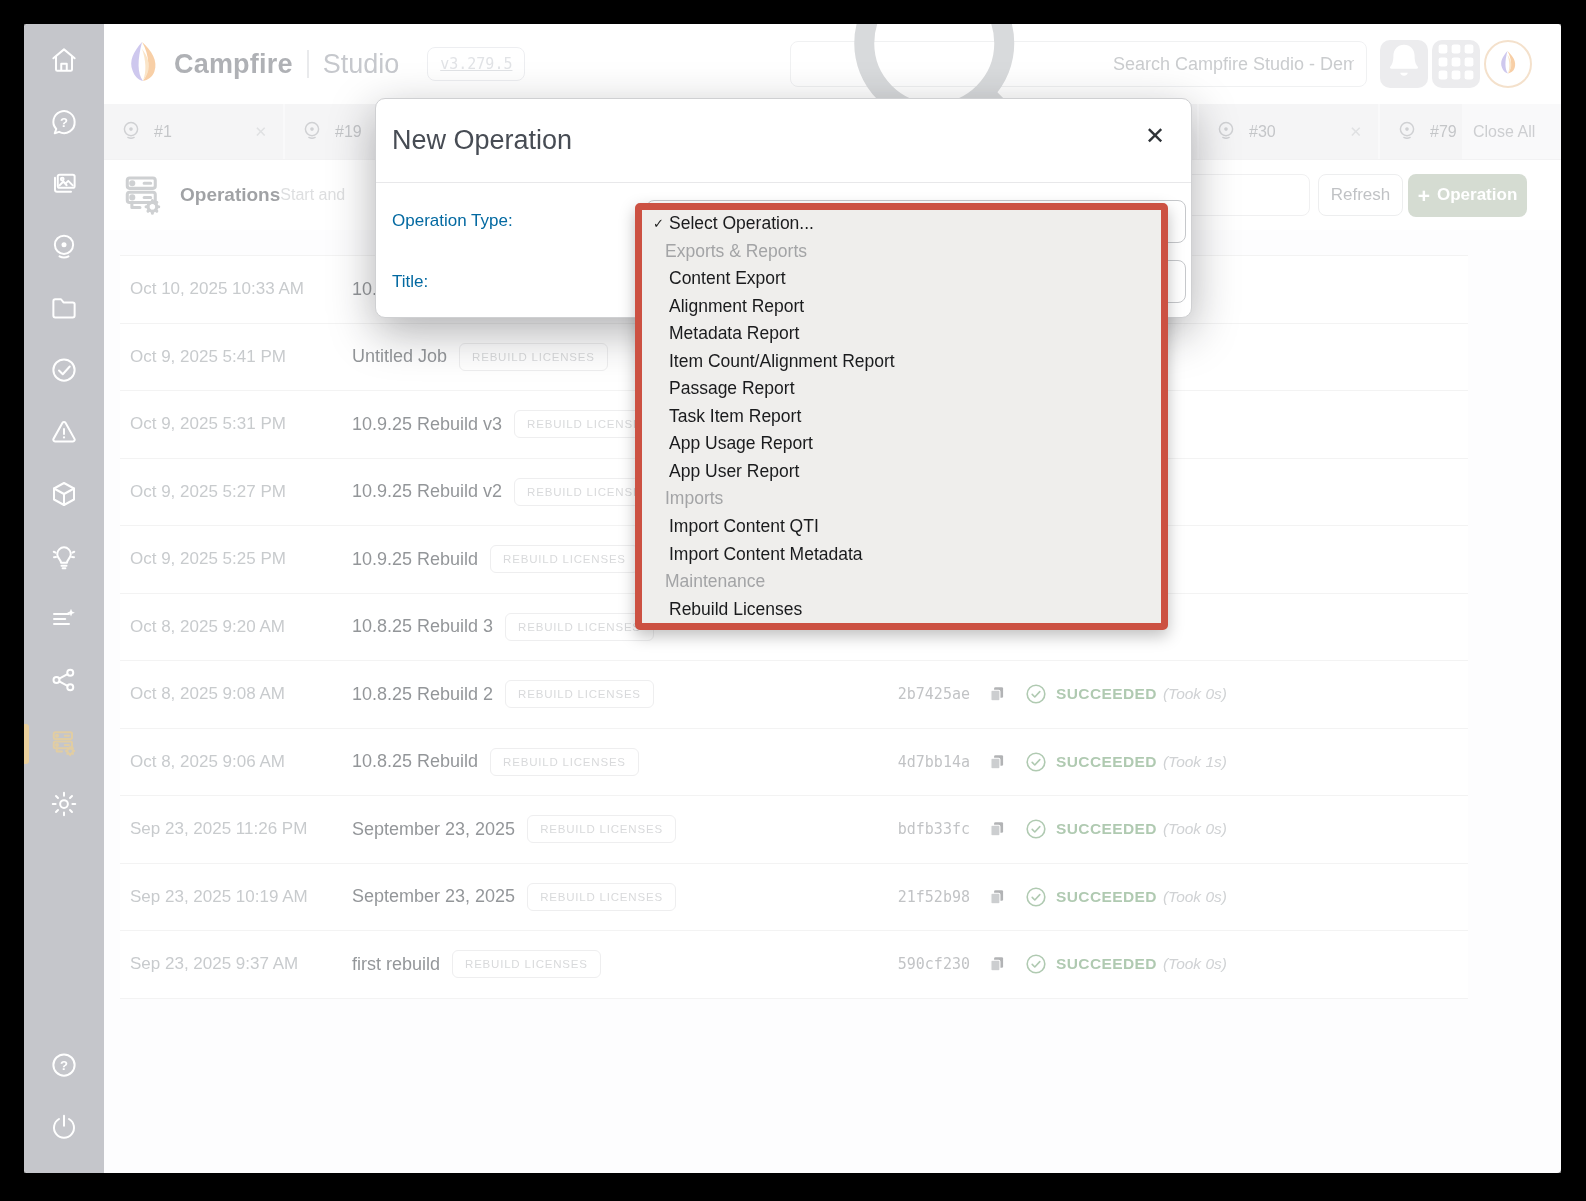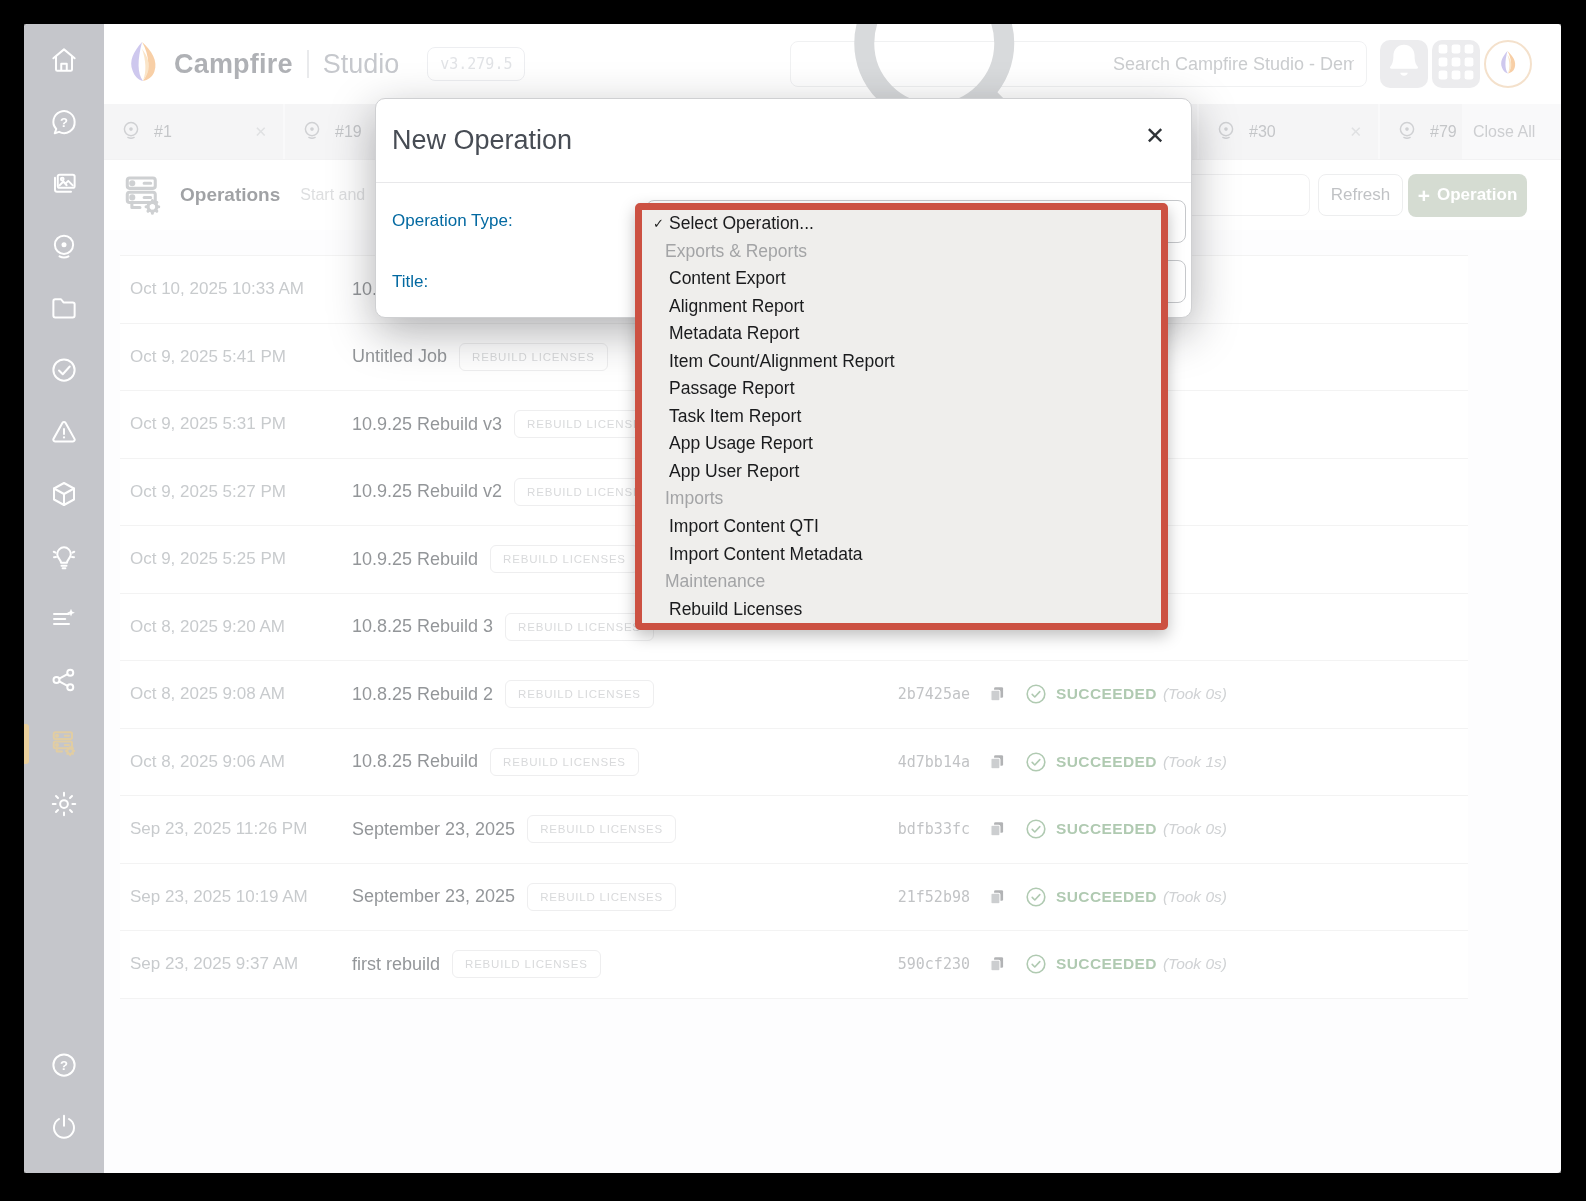--- a/index.html
+++ b/index.html
@@ -15,21 +15,21 @@
   .side-item.active::before { content:''; position:absolute; left:-18px; top:2px; width:5px; height:40px; background:#d9a94e; border-radius:0 3px 3px 0; }
   .side-bottom { margin-top:auto; display:flex; flex-direction:column; align-items:center; padding-bottom:4px; }
 
   
   .header { position:absolute; left:80px; top:0; width:1457px; height:80px; background:#fff; }
   .brand { position:absolute; left:20px; top:0; height:80px; display:flex; align-items:center; }
   .brand svg { width:38px; height:46px; }
   .brand-name { margin-left:12px; font-size:27px; font-weight:700; color:#6e7179; letter-spacing:.2px; }
   .brand-sep { width:2px; height:28px; background:#d8d9dd; margin:0 14px; }
   .brand-product { font-size:27px; font-weight:300; color:#989ca4; }
-  .version-badge { margin-left:28px; border:1px solid #dfe1e6; border-radius:8px; padding:7px 12px; font-family:"DejaVu Sans Mono",monospace; font-size:15px; color:#c9ccd2; }
+  .version-badge { margin-left:28px; border:1px solid #dfe1e6; border-radius:8px; padding:7px 12px; font-family:"DejaVu Sans Mono",monospace; font-size:15px; color:#c9ccd2;text-decoration:underline; }
   .search { position:absolute; left:686px; top:17px; width:577px; height:46px; border:1px solid #e4e5e8; border-radius:8px; background:#fff; display:flex; align-items:center; padding:0 12px; }
   .search svg { width:22px; height:22px; color:#b9bcbf; flex:none; }
   .search input { border:none; outline:none; flex:1; margin-left:10px; font-size:18px; color:#5a5e64; background:transparent; font-family:inherit; }
   .search input::placeholder { color:#9fa3a7; }
   .hbtn { position:absolute; top:16px; width:48px; height:48px; border-radius:10px; background:#dcdce0; display:flex; align-items:center; justify-content:center; cursor:pointer; }
   .hbtn svg { width:26px; height:26px; }
   .hbtn.bell { left:1276px; }
   .hbtn.grid { left:1328px; }
   .avatar { position:absolute; left:1380px; top:16px; width:48px; height:48px; border-radius:50%; background:#fff; border:2px solid #ecc9a2; display:flex; align-items:center; justify-content:center; cursor:pointer; }
   .avatar svg { width:22px; height:27px; }
@@ -42,21 +42,21 @@
   .tab-close { margin-left:auto; font-size:15px; font-weight:700; color:#c6c8cb; cursor:pointer; }
   .tab.narrow { width:82px; }
   .tab-spacer { width:731px; flex:none; background:#ededef; margin-right:2px; }
   .close-all { margin-left:9px; margin-right:31px; align-self:center; color:#a4a7ab; font-size:16px; white-space:nowrap; cursor:pointer; }
 
   
   .toolbar { position:absolute; left:80px; top:136px; width:1457px; height:70px; background:#fff; }
   .tb-left { position:absolute; left:16px; top:0; height:70px; display:flex; align-items:center; color:#a7aaad; }
   .tb-left svg { width:46px; height:46px; }
   .tb-title { margin-left:14px; font-size:19px; font-weight:700; color:#53575c; }
-  .tb-sub { margin-left:20px; font-size:16px; color:#c2c4c6; white-space:nowrap; }
+  .tb-sub { margin-left:0; font-size:16px; color:#c2c4c6; white-space:nowrap; }
   .tb-right { position:absolute; right:34px; top:13px; height:44px; display:flex; align-items:center; }
   .filter-input { width:198px; height:42px; border:1px solid #e3e3e5; border-radius:8px; background:#fff; outline:none; padding:0 12px; font-size:16px; font-family:inherit; }
   .btn-refresh { margin-left:8px; width:85px; height:42px; border:1px solid #dfe0e2; border-radius:8px; background:#fff; color:#8d9195; font-size:17px; font-family:inherit; cursor:pointer; }
   .btn-op { margin-left:5px; width:119px; height:43px; border:none; border-radius:8px; background:#b2bfae; color:#fff; font-size:17px; font-weight:600; font-family:inherit; display:flex; align-items:center; justify-content:center; gap:7px; cursor:pointer; }
   .btn-op .plus { font-size:21px; font-weight:700; line-height:1; }
 
   
   .table { position:absolute; left:96px; top:231px; width:1348px; border-top:1px solid #e9e9ea; background:#fff; }
   .row { height:67.5px; border-bottom:1px solid #e9e9ea; display:flex; align-items:center; padding-left:10px; cursor:pointer; }
   .c-date { width:222px; flex:none; color:#9ba0a5; font-size:17px; }

